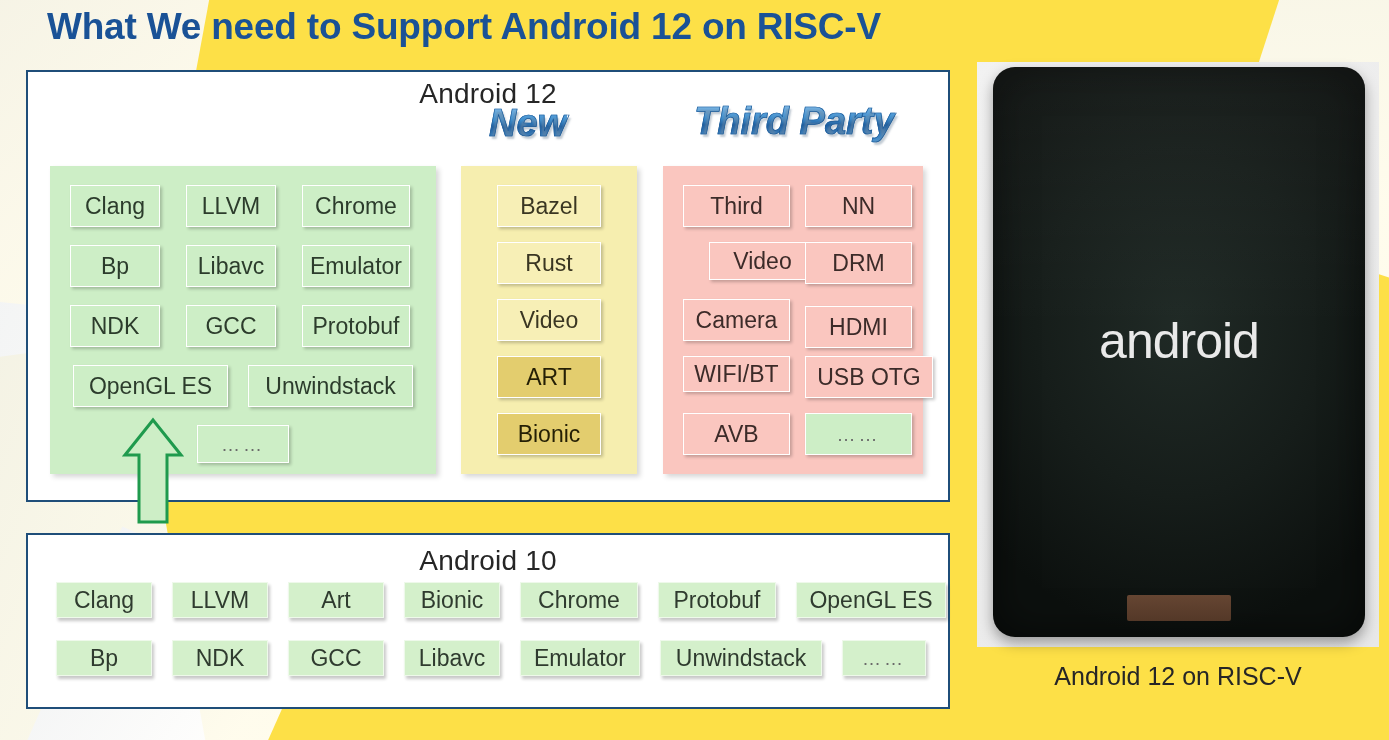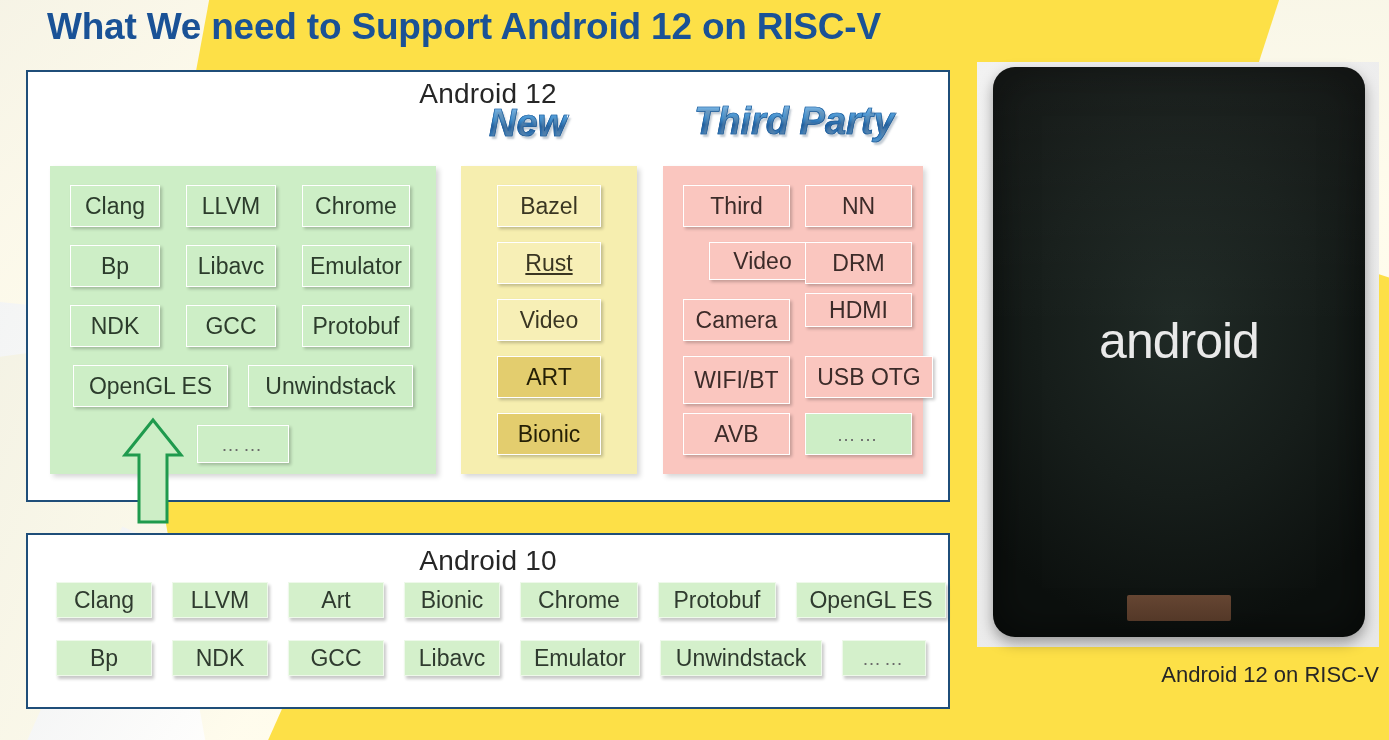--- a/index.html
+++ b/index.html
@@ -190,22 +190,22 @@
     height: 26px;
     background: linear-gradient(180deg,#6d4a35 0%, #5a3c2a 100%);
     opacity: .92;
     border-radius: 2px;
   }
   #photo-caption {
     position: absolute;
     left: 977px;
     top: 662px;
     width: 402px;
-    text-align: right;
-    font-size: 22px;
+    text-align: center;
+    font-size: 25px;
     color: #262626;
   }
 </style>
 </head>
 <body>
 
 <div id="slide">
 
   <div class="wm wm1"></div>
   <div class="wm wm2"></div>
@@ -232,31 +232,31 @@
       <div class="chip green" style="left: 70px; top: 245px; width: 90px; height: 42px;">Bp</div>
       <div class="chip green" style="left: 186px; top: 245px; width: 90px; height: 42px;">Libavc</div>
       <div class="chip green" style="left: 302px; top: 245px; width: 108px; height: 42px;">Emulator</div>
       <div class="chip green" style="left: 70px; top: 305px; width: 90px; height: 42px;">NDK</div>
       <div class="chip green" style="left: 186px; top: 305px; width: 90px; height: 42px;">GCC</div>
       <div class="chip green" style="left: 302px; top: 305px; width: 108px; height: 42px;">Protobuf</div>
       <div class="chip green" style="left: 73px; top: 365px; width: 155px; height: 42px;">OpenGL ES</div>
       <div class="chip green" style="left: 248px; top: 365px; width: 165px; height: 42px;">Unwindstack</div>
       <div class="chip green dots" style="left: 197px; top: 425px; width: 92px; height: 38px;">……</div>
       <div class="chip yellow" style="left: 497px; top: 185px; width: 104px; height: 42px;">Bazel</div>
-      <div class="chip yellow" style="left: 497px; top: 242px; width: 104px; height: 42px; text-decoration: underline;">Rust</div>
+      <div class="chip yellow" style="left: 497px; top: 242px; width: 104px; height: 42px;">Rust</div>
       <div class="chip yellow" style="left: 497px; top: 299px; width: 104px; height: 42px;">Video</div>
       <div class="chip gold" style="left: 497px; top: 356px; width: 104px; height: 42px;">ART</div>
       <div class="chip gold" style="left: 497px; top: 413px; width: 104px; height: 42px;">Bionic</div>
       <div class="chip pink" style="left: 683px; top: 185px; width: 107px; height: 42px;">Third</div>
       <div class="chip pink" style="left: 805px; top: 185px; width: 107px; height: 42px;">NN</div>
       <div class="chip pink" style="left: 709px; top: 242px; width: 107px; height: 38px;">Video</div>
       <div class="chip pink" style="left: 805px; top: 242px; width: 107px; height: 42px;">DRM</div>
       <div class="chip pink" style="left: 683px; top: 299px; width: 107px; height: 42px; text-align: right;">Camera</div>
-      <div class="chip pink" style="left: 805px; top: 293px; width: 107px; height: 34px;">HDMI</div>
-      <div class="chip pink" style="left: 683px; top: 356px; width: 107px; height: 48px;">WIFI/BT</div>
+      <div class="chip pink" style="left: 805px; top: 306px; width: 107px; height: 42px;">HDMI</div>
+      <div class="chip pink" style="left: 683px; top: 356px; width: 107px; height: 36px;">WIFI/BT</div>
       <div class="chip pink" style="left: 805px; top: 356px; width: 128px; height: 42px;">USB OTG</div>
       <div class="chip pink" style="left: 683px; top: 413px; width: 107px; height: 42px;">AVB</div>
       <div class="chip green dots" style="left: 805px; top: 413px; width: 107px; height: 42px;">……</div>
     </div>
 
   <svg id="arrow" viewBox="0 0 62 108">
     <polygon points="31,3 59,38 45,38 45,105 17,105 17,38 3,38" fill="#cdeec6" stroke="#1f9a4d" stroke-width="3" stroke-linejoin="miter"></polygon>
   </svg>
 
   <div class="panel" id="panel-a10">

